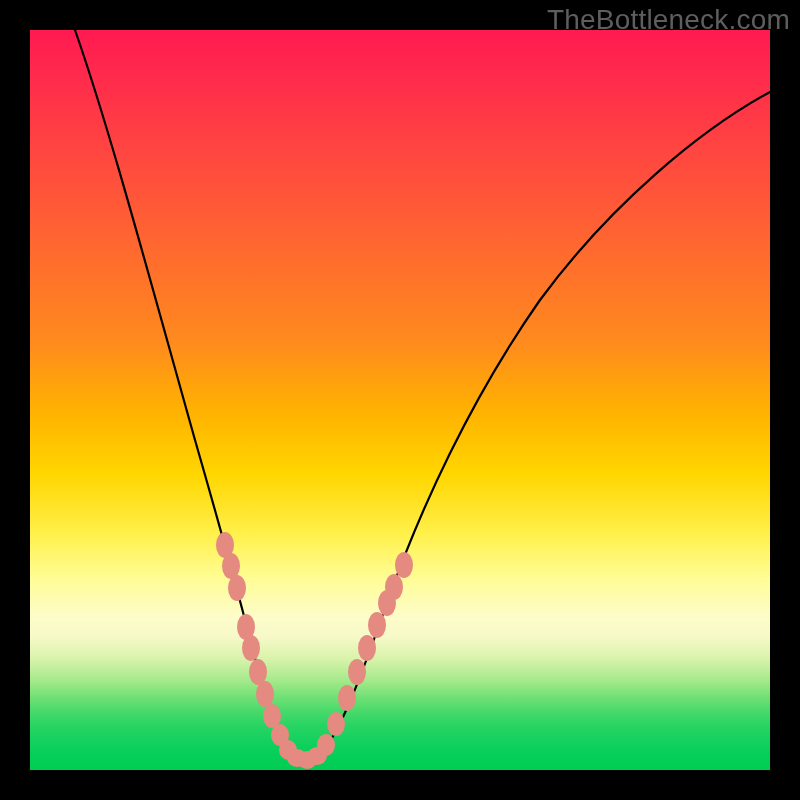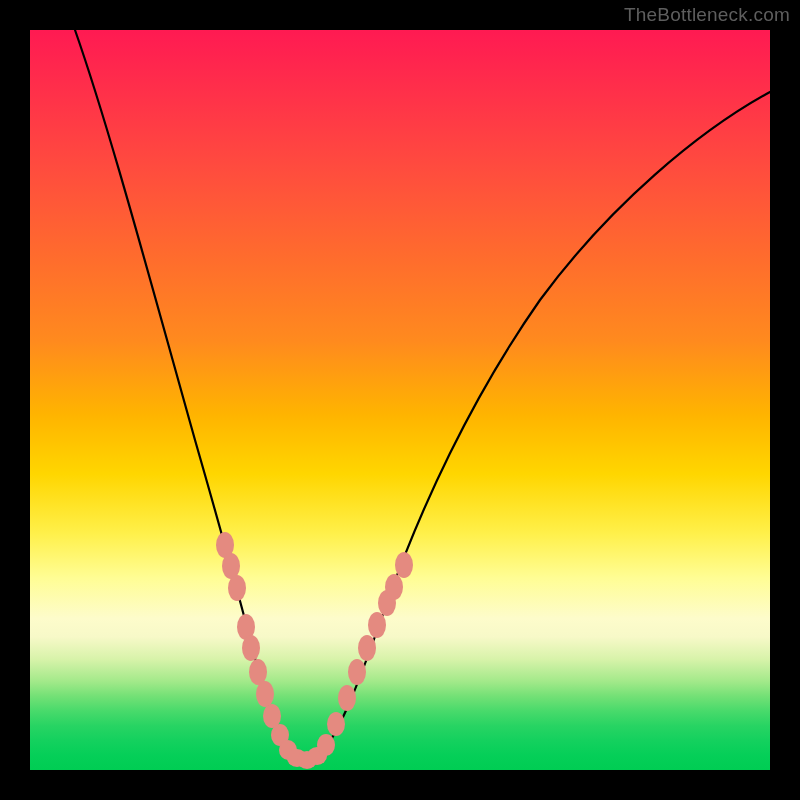--- a/index.html
+++ b/index.html
@@ -46,21 +46,21 @@
       #14d15e 96%,
       #05cf58 98%,
       #00cd53 100%
     );
   }
   .watermark {
     position: absolute;
     top: 4px;
     right: 10px;
     color: #5e5e5e;
-    font-size: 19px;
+    font-size: 28px;
     font-weight: 400;
     letter-spacing: 0.2px;
     user-select: none;
     text-align: center;
   }
   svg.curves {
     position: absolute;
     left: 0;
     top: 0;
     width: 800px;

